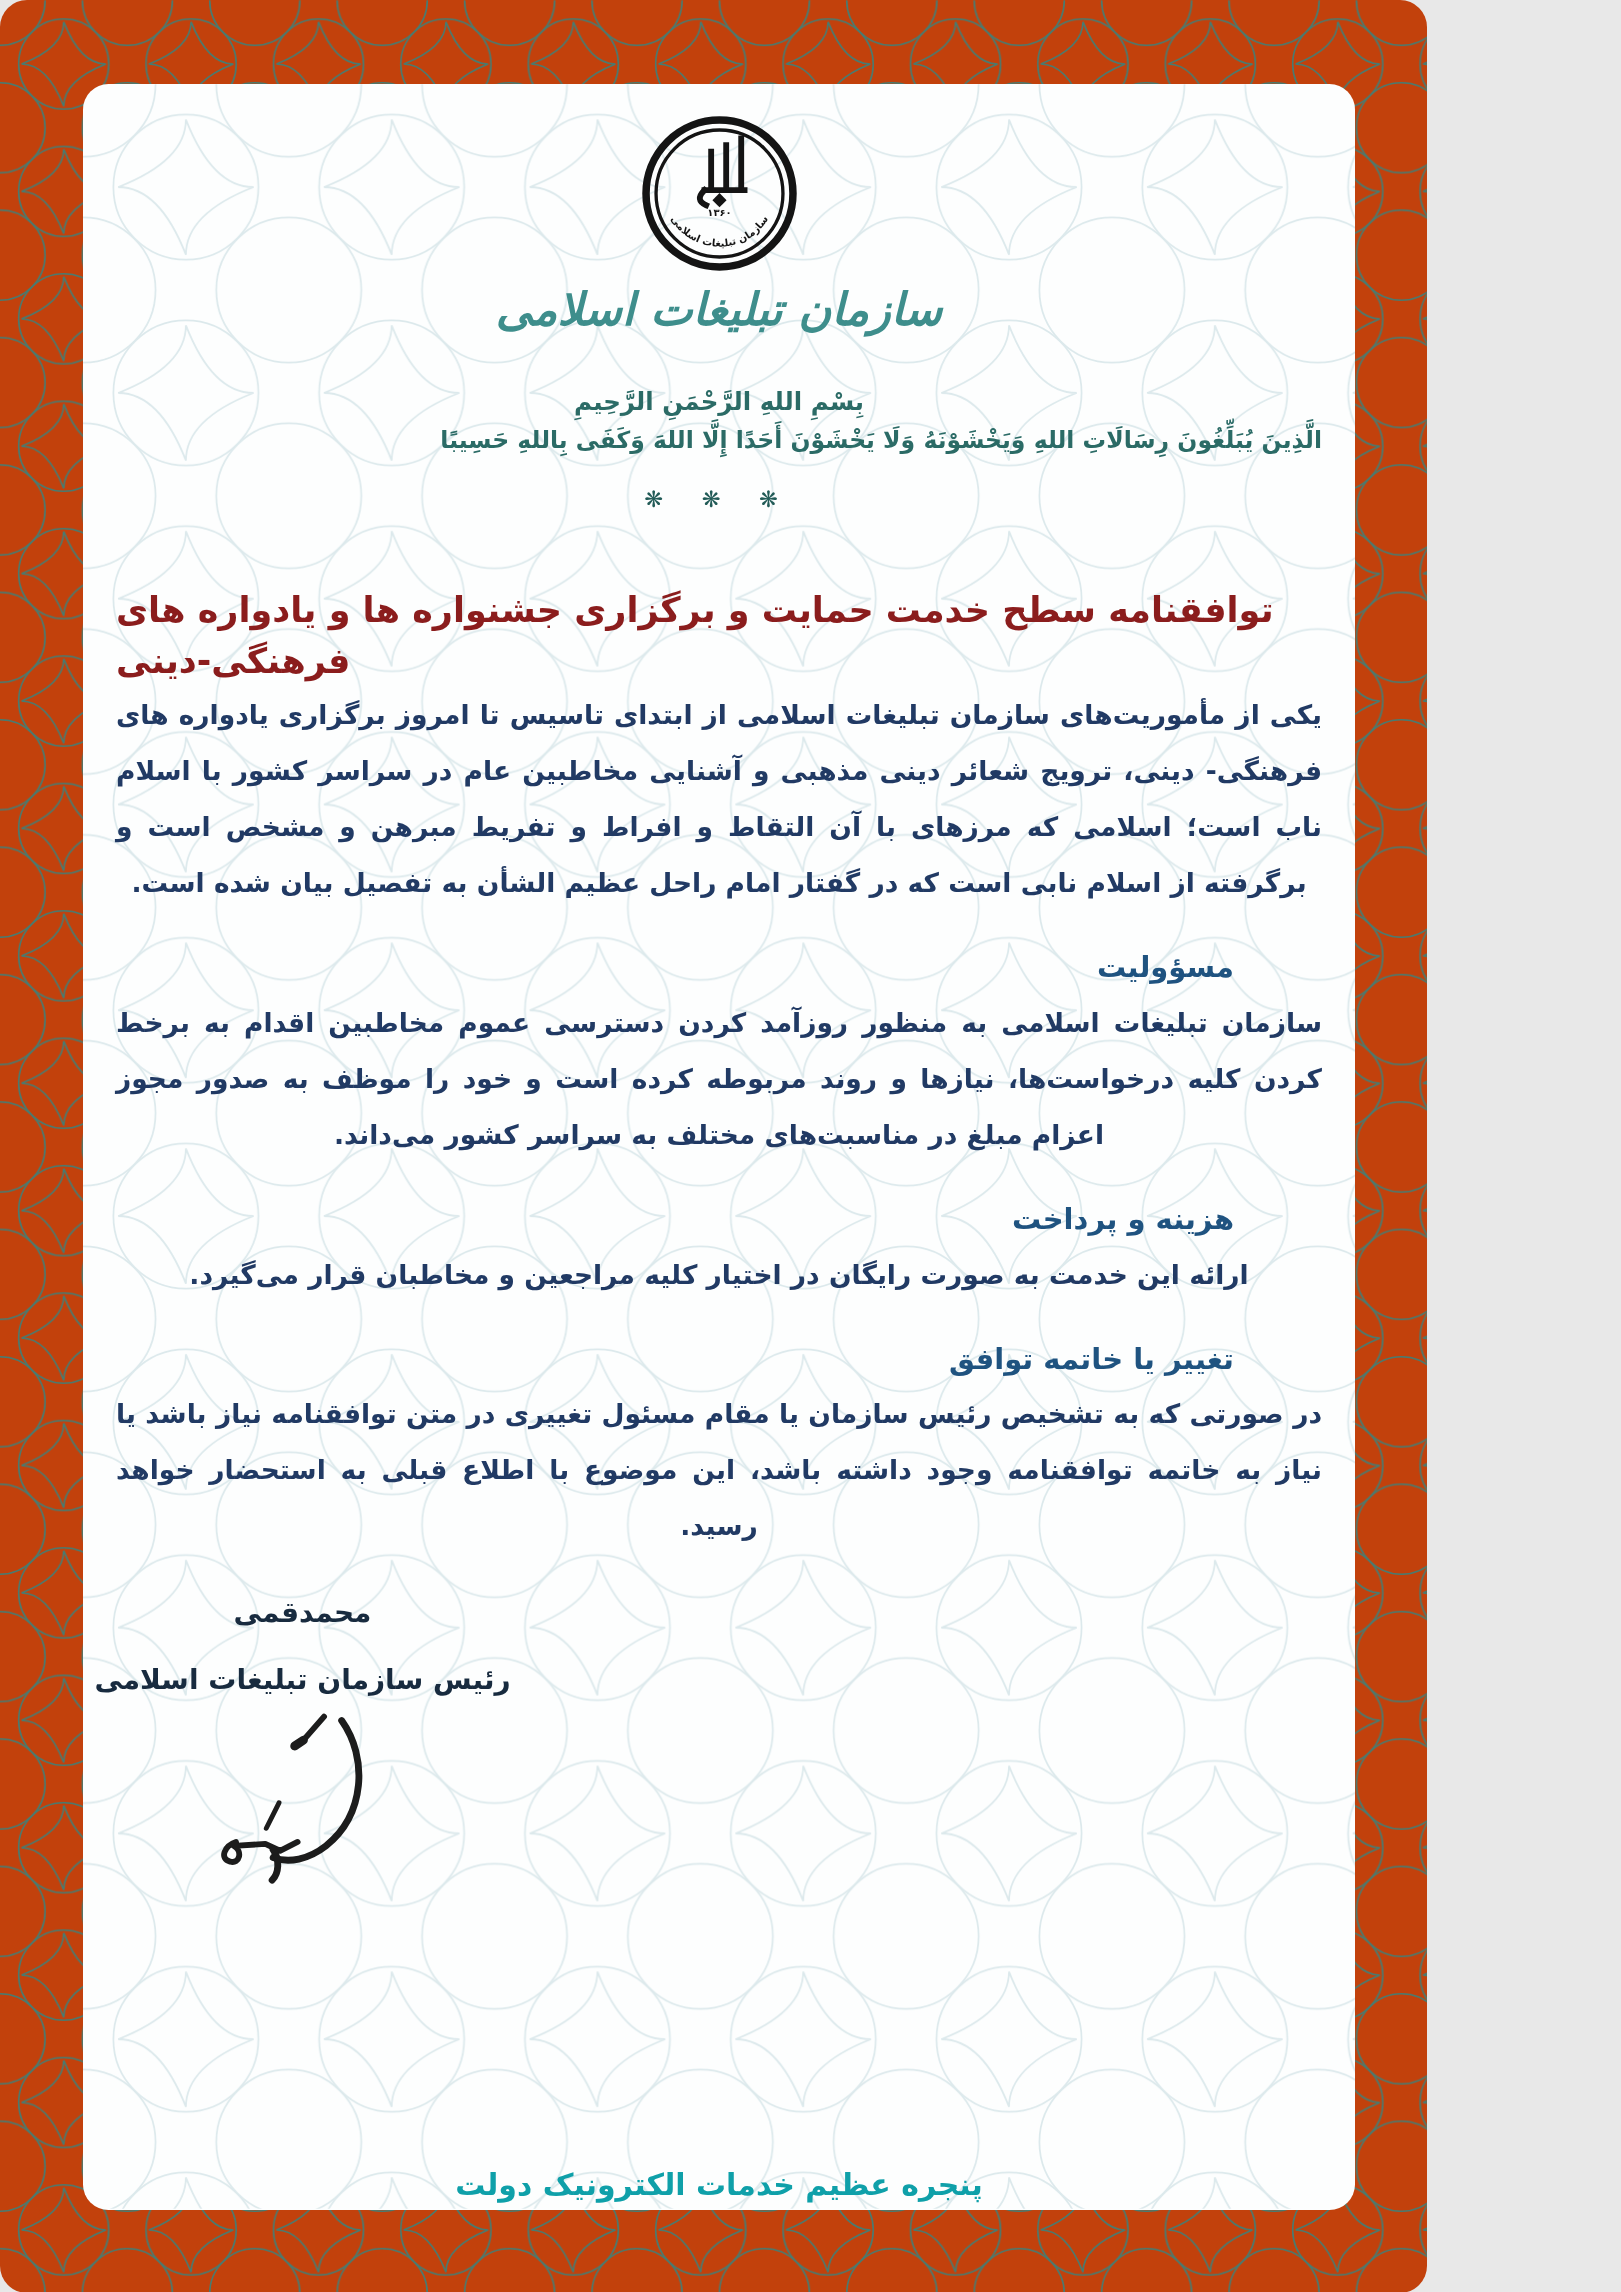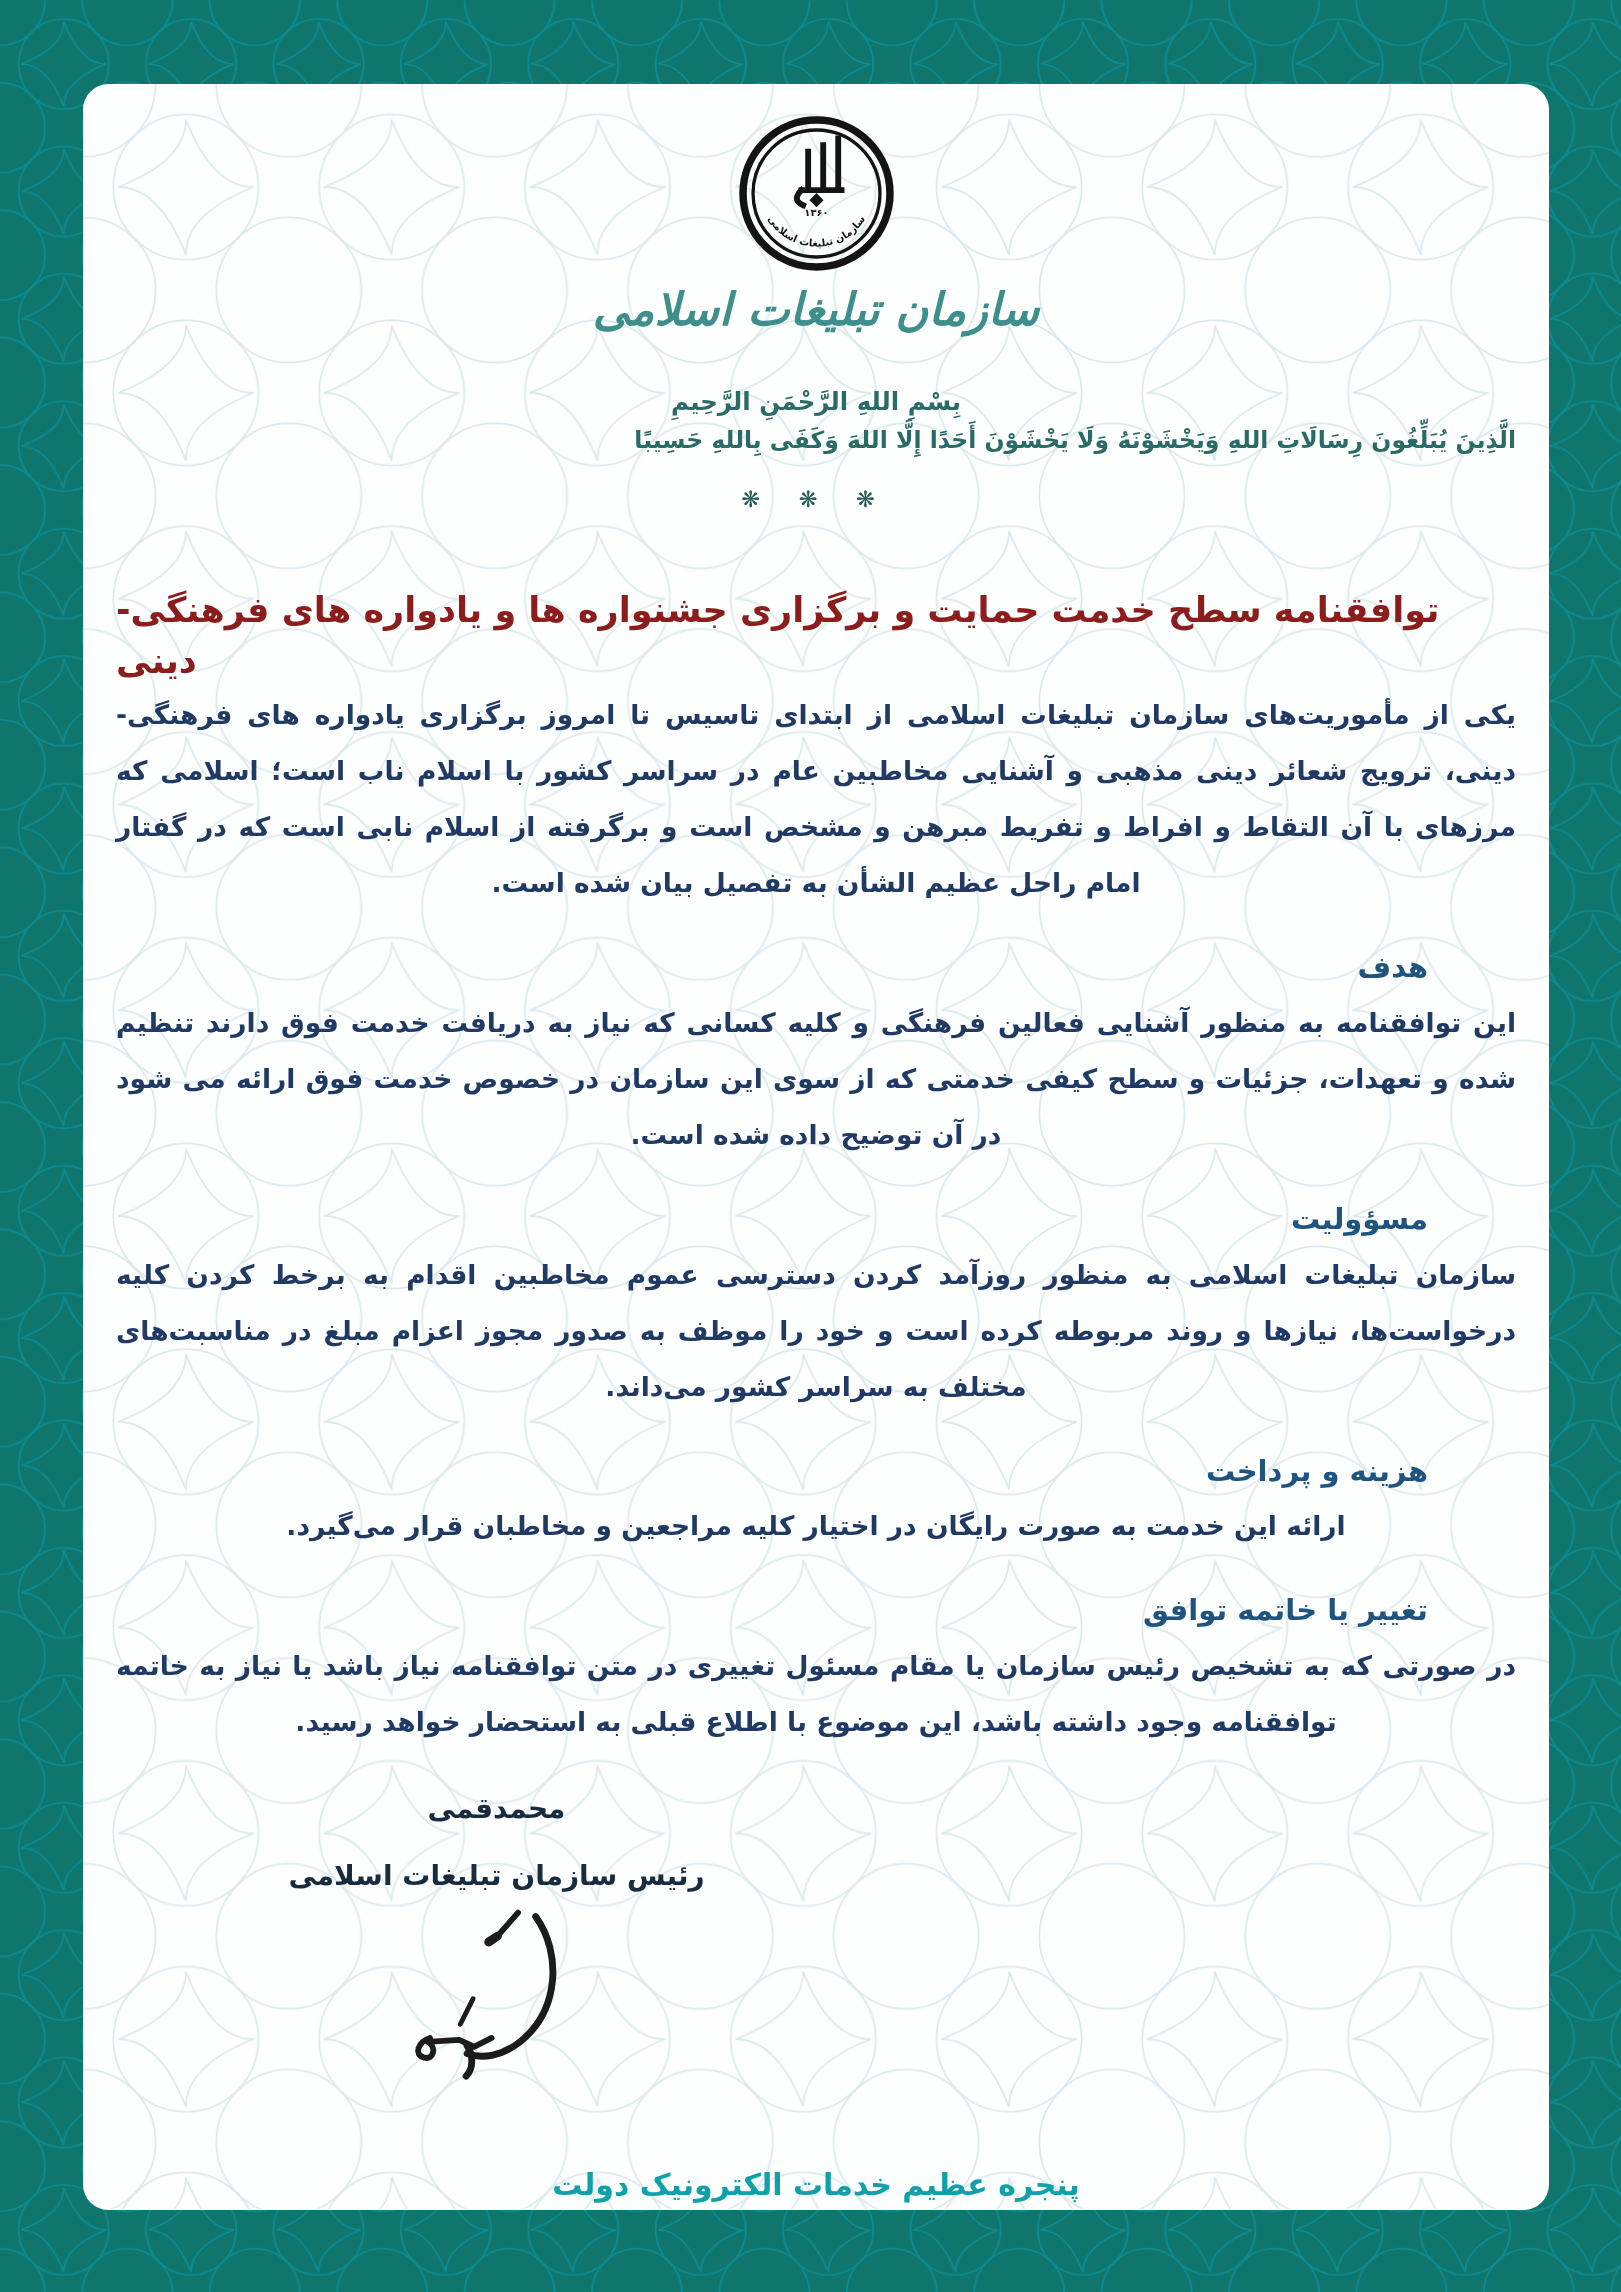--- a/index.html
+++ b/index.html
@@ -1,21 +1,22 @@
 <!DOCTYPE html>
 <html lang="fa"><head>
 <meta charset="utf-8">
 <style>
   html,body{margin:0;padding:0;background:#e8e8e8;}
   .canvas{
     position:relative;
-    width:1621px;height:2293px;
-    background:#0f766e;
+    width:1427px;height:2293px;
+    background:#c2410c;
     overflow:hidden;
     font-family:"DejaVu Sans",sans-serif;
+    border-radius:27px;
   }
   .border-pattern{position:absolute;inset:0;pointer-events:none;}
   .page{
     position:absolute;
     top:84px;left:83px;right:72px;bottom:83px;
     background:#fdfefe;
     border-radius:25.5px;
     overflow:hidden;
   }
   .page-pattern{position:absolute;inset:0;pointer-events:none;}
@@ -133,24 +134,20 @@
       <div class="bismillah">بِسْمِ اللهِ الرَّحْمَنِ الرَّحِيمِ</div>
       <div class="verse">الَّذِينَ يُبَلِّغُونَ رِسَالَاتِ اللهِ وَيَخْشَوْنَهُ وَلَا يَخْشَوْنَ أَحَدًا إِلَّا اللهَ وَكَفَى بِاللهِ حَسِيبًا</div>
       <div class="ornament">❋ ❋ ❋</div>
 
       <div class="doc-title">توافقنامه سطح خدمت حمایت و برگزاری جشنواره ها و یادواره های فرهنگی-دینی</div>
 
       <div>
         <p class="section-body">یکی از مأموریت‌های سازمان تبلیغات اسلامی از ابتدای تاسیس تا امروز برگزاری یادواره های فرهنگی- دینی، ترویج شعائر دینی مذهبی و آشنایی مخاطبین عام در سراسر کشور با اسلام ناب است؛ اسلامی که مرزهای با آن التقاط و افراط و تفریط مبرهن و مشخص است و برگرفته از اسلام نابی است که در گفتار امام راحل عظیم الشأن به تفصیل بیان شده است.</p>
       </div>
 
-      <div>
-        <div class="section-heading">هدف</div>
-        <p class="section-body">این توافقنامه به منظور آشنایی فعالین فرهنگی و کلیه کسانی که نیاز به دریافت خدمت فوق دارند تنظیم شده و تعهدات، جزئیات و سطح کیفی خدمتی که از سوی این سازمان در خصوص خدمت فوق ارائه می شود در آن توضیح داده شده است.</p>
-      </div>
 
       <div>
         <div class="section-heading">مسؤولیت</div>
         <p class="section-body">سازمان تبلیغات اسلامی به منظور روزآمد کردن دسترسی عموم مخاطبین اقدام به برخط کردن کلیه درخواست‌ها، نیازها و روند مربوطه کرده است و خود را موظف به صدور مجوز اعزام مبلغ در مناسبت‌های مختلف به سراسر کشور می‌داند.</p>
       </div>
 
       <div>
         <div class="section-heading">هزینه و پرداخت</div>
         <p class="section-body">ارائه این خدمت به صورت رایگان در اختیار کلیه مراجعین و مخاطبان قرار می‌گیرد.</p>
       </div>

